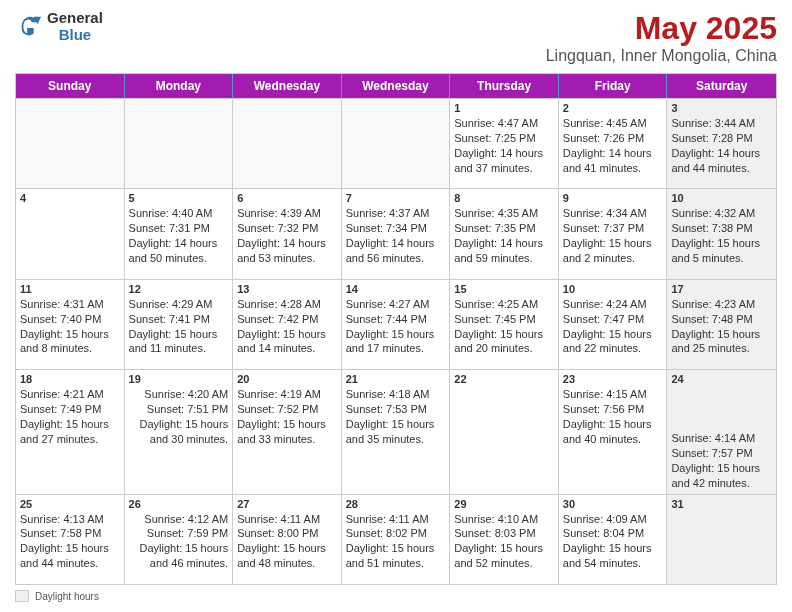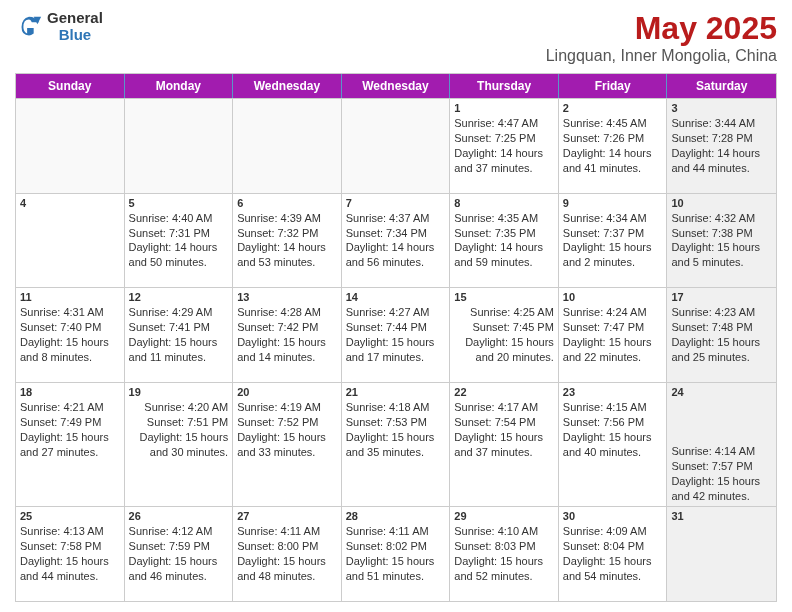--- a/index.html
+++ b/index.html
@@ -239,21 +239,21 @@
 Daylight: 15 hours and 14 minutes.</div>
           </div>
           <div class="cal-cell">
             <div class="day-num">14</div>
             <div class="cell-text" style="white-space: pre-wrap;">Sunrise: 4:27 AM
 Sunset: 7:44 PM
 Daylight: 15 hours and 17 minutes.</div>
           </div>
           <div class="cal-cell">
             <div class="day-num">15</div>
-            <div class="cell-text" style="white-space: pre-wrap; text-align: right;">Sunrise: 4:25 AM
+            <div class="cell-text" style="white-space: pre-wrap;">Sunrise: 4:25 AM
 Sunset: 7:45 PM
 Daylight: 15 hours and 20 minutes.</div>
           </div>
           <div class="cal-cell">
             <div class="day-num">10</div>
             <div class="cell-text" style="white-space: pre-wrap;">Sunrise: 4:24 AM
 Sunset: 7:47 PM
 Daylight: 15 hours and 22 minutes.</div>
           </div>
           <div class="cal-cell shaded">
@@ -283,23 +283,20 @@
 Daylight: 15 hours and 33 minutes.</div>
           </div>
           <div class="cal-cell">
             <div class="day-num">21</div>
             <div class="cell-text" style="white-space: pre-wrap;">Sunrise: 4:18 AM
 Sunset: 7:53 PM
 Daylight: 15 hours and 35 minutes.</div>
           </div>
           <div class="cal-cell">
             <div class="day-num">22</div>
-            <div class="cell-text" style="white-space: pre-wrap;">Sunrise: 4:17 AM
-Sunset: 7:54 PM
-Daylight: 15 hours and 37 minutes.</div>
           </div>
           <div class="cal-cell">
             <div class="day-num">23</div>
             <div class="cell-text" style="white-space: pre-wrap;">Sunrise: 4:15 AM
 Sunset: 7:56 PM
 Daylight: 15 hours and 40 minutes.</div>
           </div>
           <div class="cal-cell shaded">
             <div class="day-num">24</div>
             <div class="cell-text" style="white-space: pre-wrap; margin-top: 46px;">Sunrise: 4:14 AM
@@ -309,21 +306,21 @@
         </div>
         <div class="cal-row">
           <div class="cal-cell">
             <div class="day-num">25</div>
             <div class="cell-text" style="white-space: pre-wrap;">Sunrise: 4:13 AM
 Sunset: 7:58 PM
 Daylight: 15 hours and 44 minutes.</div>
           </div>
           <div class="cal-cell">
             <div class="day-num">26</div>
-            <div class="cell-text" style="white-space: pre-wrap;">Sunrise: 4:12 AM
+            <div class="cell-text" style="white-space: pre-wrap; text-align: right;">Sunrise: 4:12 AM
 Sunset: 7:59 PM
 Daylight: 15 hours and 46 minutes.</div>
           </div>
           <div class="cal-cell">
             <div class="day-num">27</div>
             <div class="cell-text" style="white-space: pre-wrap;">Sunrise: 4:11 AM
 Sunset: 8:00 PM
 Daylight: 15 hours and 48 minutes.</div>
           </div>
           <div class="cal-cell">
@@ -344,13 +341,17 @@
 Sunset: 8:04 PM
 Daylight: 15 hours and 54 minutes.</div>
           </div>
           <div class="cal-cell shaded">
             <div class="day-num">31</div>
           </div>
         </div>
       </div>
   </div>
 
+  <div class="footer">
+    <span class="footer-box"></span>
+    <span>Daylight hours</span>
+  </div>
 </div>
 
 </body></html>

